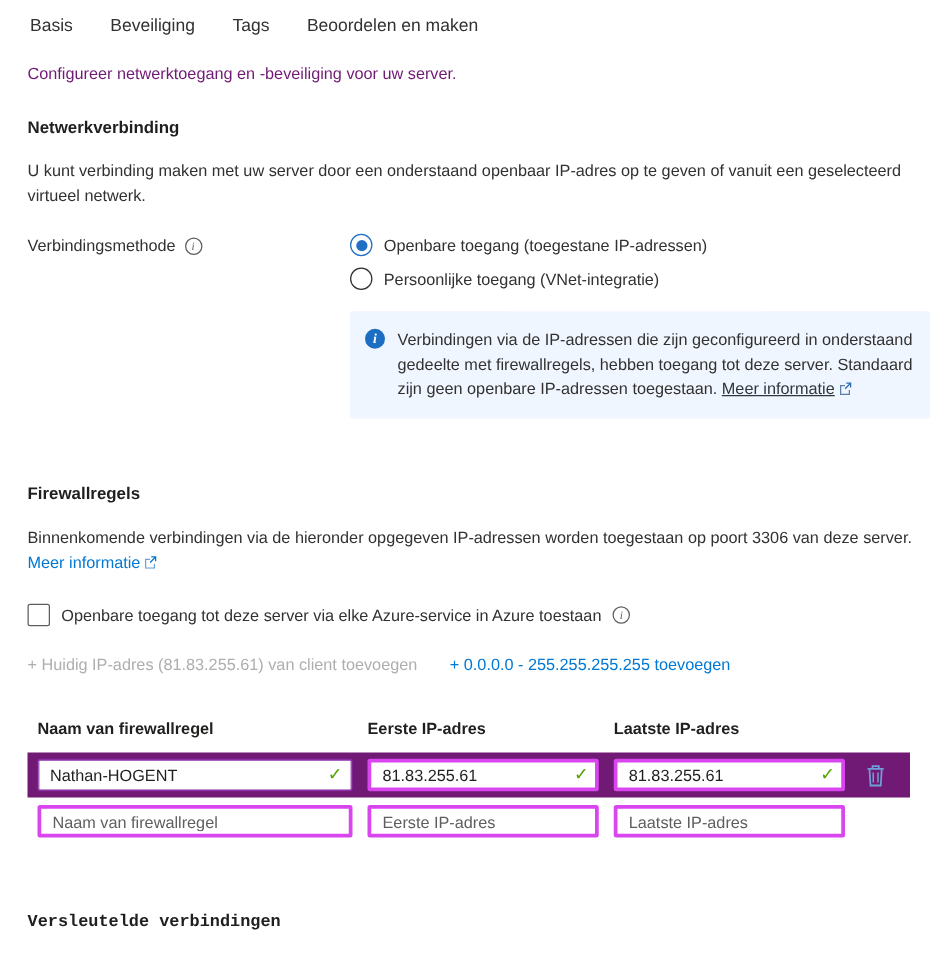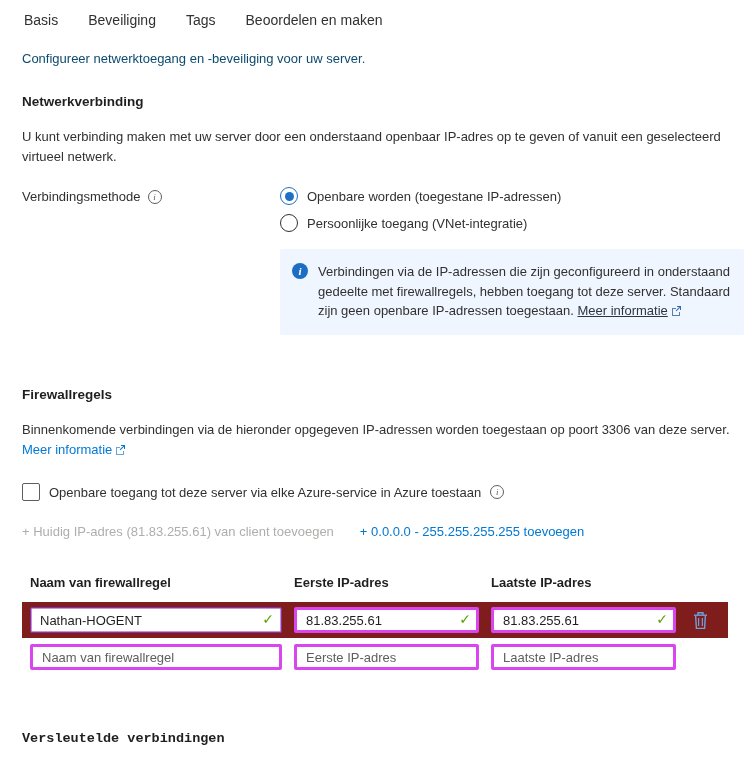--- a/index.html
+++ b/index.html
@@ -24,21 +24,21 @@
     border-bottom: 2px solid transparent;
     cursor: pointer;
     white-space: nowrap;
   }
   .tab.active {
     font-weight: 700;
     color: #201f1e;
     border-bottom-color: #2477c9;
   }
 
-  .intro { margin-top: 12px; color: #0c4a6e; }
+  .intro { margin-top: 12px; color: #701a75; }
 
   
   .section-heading {
     font-weight: 700;
     font-size: 13.5px;
     color: #201f1e;
   }
   .para { line-height: 1.55; color: #323130; }
 
   .h-netwerk { margin-top: 28px; }
@@ -118,21 +118,21 @@
   .fw-table { margin-top: 36px; margin-left: 0; width: 706px; }
   .fw-grid {
     display: grid;
     grid-template-columns: 252px 185px 185px 26px;
     column-gap: 12px;
     align-items: center;
   }
   .fw-head { padding: 0 8px; margin-bottom: 12px; }
   .fw-head .col-h { font-weight: 700; color: #201f1e; }
   .fw-row { padding: 4px 8px; min-height: 36px; }
-  .fw-row.highlight { background: #7f1d1d; }
+  .fw-row.highlight { background: #701a75; }
   .fw-row + .fw-row { margin-top: 1px; }
 
   .input-wrap { position: relative; }
   .fw-input {
     width: 100%; height: 26px;
     border: 3px solid #d946ef; border-radius: 2px;
     background: #fff;
     font-family: "Liberation Sans", "DejaVu Sans", sans-serif;
     font-size: 13px; color: #201f1e;
     padding: 0 26px 0 9px;
@@ -170,21 +170,21 @@
 <div class="para p-netwerk">U kunt verbinding maken met uw server door een onderstaand openbaar IP-adres op te geven of vanuit een geselecteerd virtueel netwerk.</div>
 
 <div class="method-row">
   <div class="method-label">
     <span>Verbindingsmethode</span>
     <span class="info-icon">i</span>
   </div>
   <div class="radio-group">
     <label class="radio-option">
       <span class="radio-circle selected"></span>
-      <span>Openbare worden (toegestane IP-adressen)</span>
+      <span>Openbare toegang (toegestane IP-adressen)</span>
     </label>
     <label class="radio-option">
       <span class="radio-circle"></span>
       <span>Persoonlijke toegang (VNet-integratie)</span>
     </label>
   </div>
 </div>
 
 <div class="infobox">
   <span class="infobox-icon">i</span>

